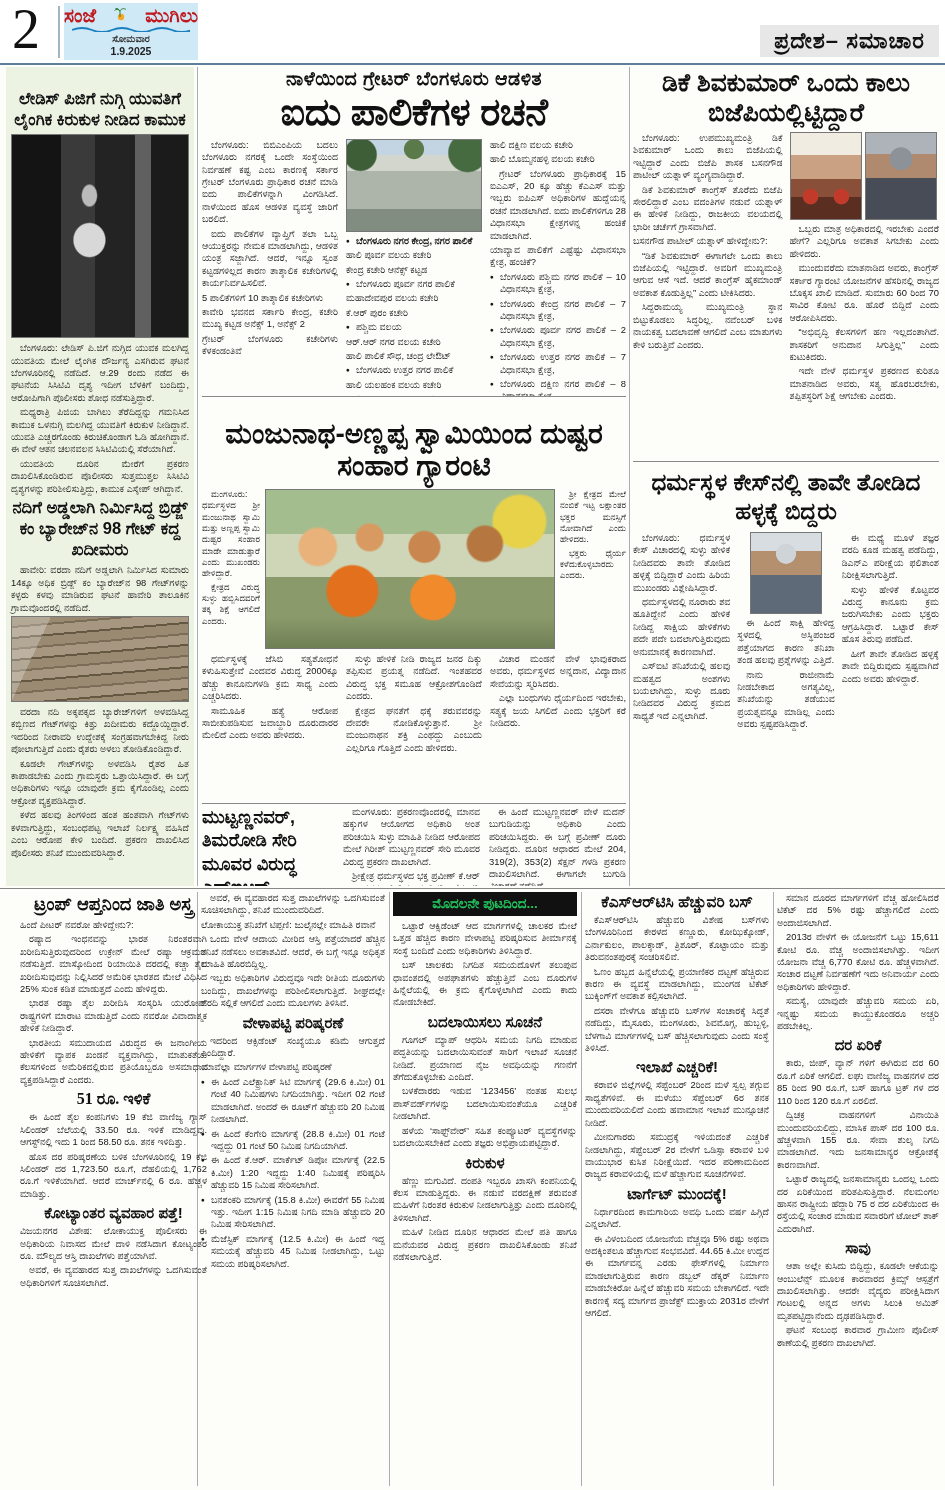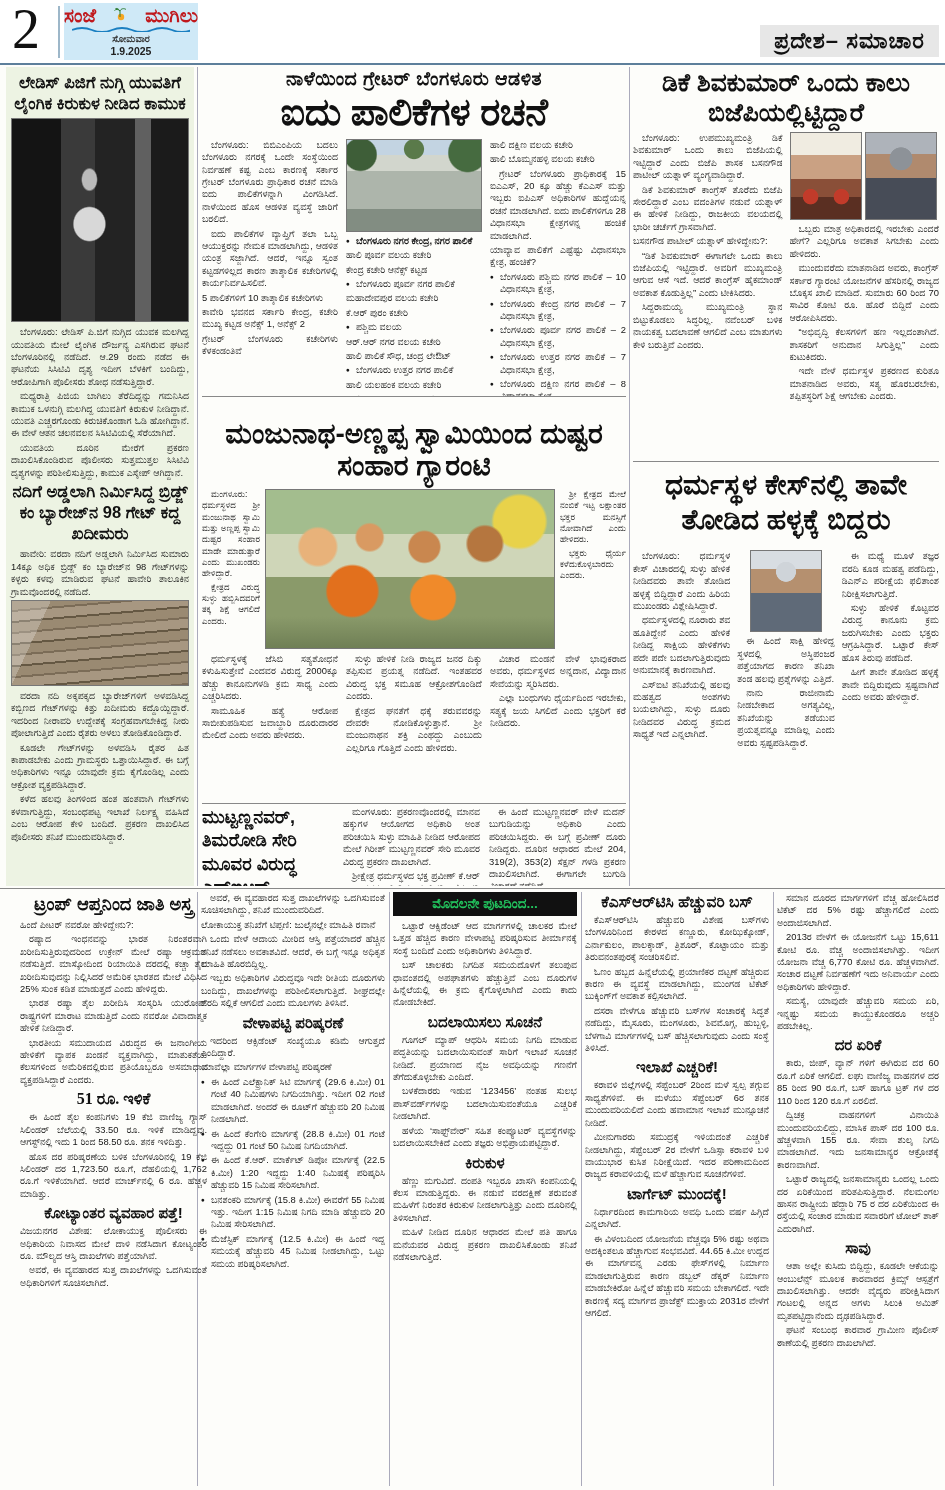--- a/index.html
+++ b/index.html
@@ -29,21 +29,21 @@
   .para.bn{padding-left:10px;text-indent:0;position:relative;}
   .para.bn::before{content:"●";position:absolute;left:0;top:2px;font-size:6.5px;}
   .para.sm{font-size:8.6px;}
 
   .subhead{font-size:15px;font-weight:bold;text-align:center;margin:4px 0 3px;}
   .cols{display:flex;gap:8px;}
   .cols>div{flex:1;min-width:0;overflow:hidden;}
 
   
   .leftcol{position:absolute;left:6px;top:67px;width:188px;height:819px;background:#edf3e3;
-           box-sizing:border-box;padding:3px 5px;overflow:hidden;}
+           box-sizing:border-box;padding:19px 5px;overflow:hidden;}
   .head-s{font-size:16.5px;font-weight:800;text-align:center;line-height:1.28;margin:2px 0 4px;}
   .img-cctv{width:100%;height:204px;border:1px solid #777;box-sizing:border-box;margin:2px 0 4px;
     background:
       radial-gradient(ellipse at 44% 52%, #d8d8d8 0 11%, transparent 12%),
       radial-gradient(ellipse at 44% 30%, #bbb 0 5%, transparent 6%),
       linear-gradient(90deg,#141414 0 28%,#3a3a3a 28% 47%,#232323 47% 70%,#606060 70% 79%,#1b1b1b 79%);}
   .img-planks{width:100%;height:86px;border:1px solid #777;box-sizing:border-box;margin:2px 0 4px;
     background:
       linear-gradient(115deg, rgba(255,255,255,.25) 0 18%, transparent 18%),
       repeating-linear-gradient(175deg,#9a8a72 0 9px,#7b6c57 9px 11px,#a79781 11px 20px,#655843 20px 22px);}
@@ -86,21 +86,21 @@
       radial-gradient(circle at 76% 34%, #b5763f 0 7%, transparent 8%),
       radial-gradient(circle at 30% 64%, #e2701d 0 11%, transparent 12%),
       radial-gradient(circle at 58% 68%, #f08a2a 0 11%, transparent 12%),
       radial-gradient(circle at 88% 20%, #e8d24a 0 9%, transparent 10%),
       linear-gradient(180deg,#a3bd8e 0 28%,#cfd6b8 28% 55%,#8a9a6a 55% 80%,#6f7f55 100%);}
   .manju-bottom{display:flex;gap:8px;height:146px;overflow:hidden;}
   .manju-bottom>div{flex:1;min-width:0;overflow:hidden;}
 
   
   .dharma{position:absolute;left:633px;top:464px;width:306px;height:422px;overflow:hidden;box-sizing:border-box;}
-  .headline-m2{font-size:28px;font-weight:900;text-align:center;line-height:1.24;margin:4px 0 13px;}
+  .headline-m2{font-size:23px;font-weight:900;text-align:center;line-height:1.24;margin:4px 0 7px;}
   .dharma .cols{gap:7px;}
   .img-portrait{width:72px;height:82px;border:1px solid #777;box-sizing:border-box;margin:0 auto 3px;display:block;
     background:
       radial-gradient(circle at 50% 26%, #cfd4d9 0 14%, transparent 15%),
       linear-gradient(180deg,#d8dde2 0 22%,#b5906f 22% 52%,#5f6a78 52%);}
 
   
   .fir{position:absolute;left:202px;top:806px;width:424px;height:80px;overflow:hidden;display:flex;gap:9px;}
   .fir-head{width:132px;font-size:18px;font-weight:800;line-height:1.3;flex:none;}
   .fir>div{min-width:0;overflow:hidden;}

